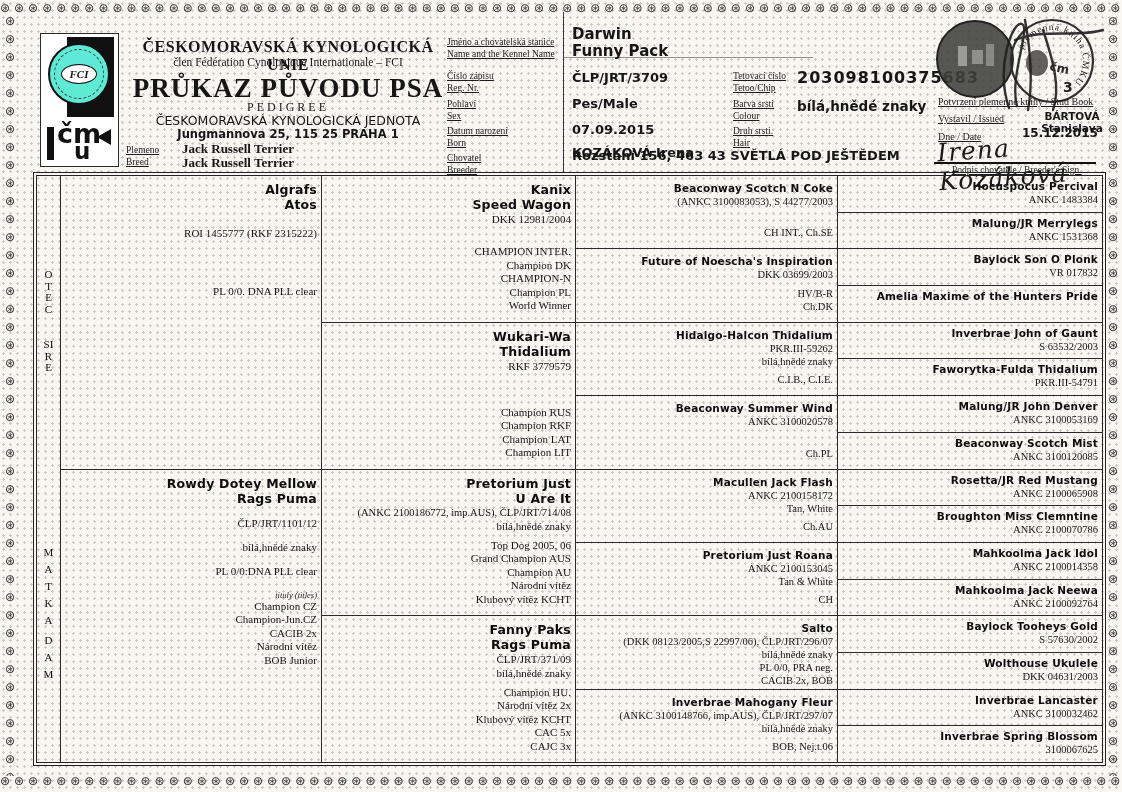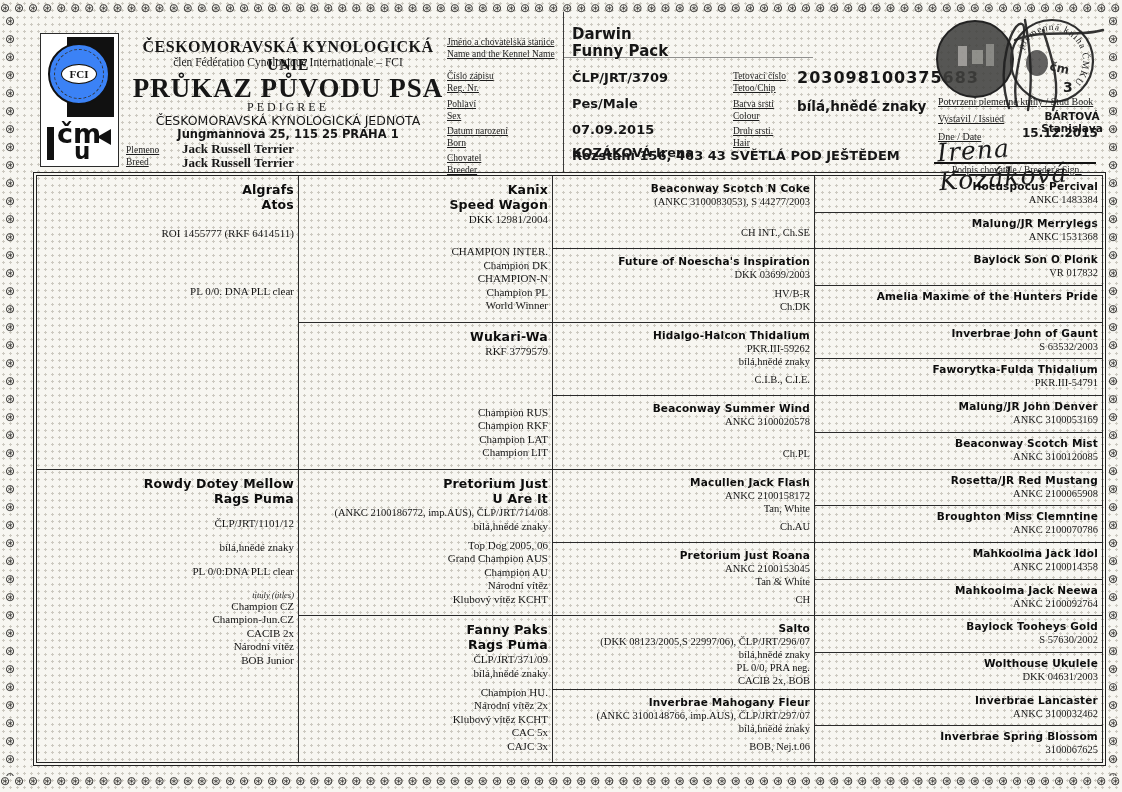--- a/index.html
+++ b/index.html
@@ -39,21 +39,21 @@
   .line{font-size:11px;line-height:13.5px;}
   .lines.s .line{font-size:10.5px;line-height:13px;}
   .titles{margin-top:auto;padding-bottom:5px;}
   .tituly{font-style:italic;font-size:8.5px;color:#222;}
   .mt10{margin-top:10px;} .mt12{margin-top:12px;} .mt14{margin-top:14px;} .mt44{margin-top:44px;}
   .vletters{position:absolute;left:5px;width:13px;word-break:break-all;font-size:11px;text-align:center;color:#111;}
   .vl-tight{line-height:11.5px;} .vl-loose{line-height:17px;}
   
   .logo{position:absolute;left:40px;top:33px;width:77px;height:132px;border:1.5px solid #2b2b2b;background:#fff;}
   .logo-black{position:absolute;left:26px;top:3px;width:47px;height:80px;background:#111;}
-  .fci-circle{position:absolute;left:7px;top:9px;width:58px;height:58px;border-radius:50%;background:#3b82f6;border:2px solid #111;}
+  .fci-circle{position:absolute;left:7px;top:9px;width:58px;height:58px;border-radius:50%;background:#5eead4;border:2px solid #111;font-style:italic;}
   .fci-ring{position:absolute;left:4px;top:4px;right:4px;bottom:4px;border-radius:50%;border:1.5px dashed #333;}
   .fci-oval{position:absolute;left:11px;top:19px;width:34px;height:18px;border:1.8px solid #111;border-radius:50%;
             font-family:"Liberation Serif",serif;font-weight:700;font-size:11px;text-align:center;line-height:18px;background:#fff;}
   .cmu-bar{position:absolute;left:6px;top:93px;width:7px;height:33px;background:#111;}
   .cmu-cm{position:absolute;left:16px;top:84px;font-family:"DejaVu Sans",sans-serif;font-weight:700;font-size:27px;color:#111;}
   .cmu-tri{position:absolute;left:56px;top:95px;width:0;height:0;border-top:8px solid transparent;border-bottom:8px solid transparent;border-right:14px solid #111;}
   .cmu-u{position:absolute;left:33px;top:104px;font-family:"DejaVu Sans",sans-serif;font-weight:700;font-size:23px;color:#111;}
   .hline{position:absolute;background:#3a3a3a;height:1px;}
   .vline{position:absolute;background:#3a3a3a;width:1px;}
   .sigline{position:absolute;left:934px;top:162px;width:162px;height:1.5px;background:#111;}
@@ -175,26 +175,32 @@
   <div class="abs lbl" style="left:938px;top:112px;font-size:10px;">Vystavil / Issued</div>
   <div class="abs bval" style="left:1022px;top:110px;font-size:10.5px;text-align:center;">BÁRTOVÁ Stanislava</div>
   <div class="abs lbl" style="left:938px;top:130px;font-size:10px;">Dne / Date</div>
   <div class="abs bval" style="left:1022px;top:126px;font-size:12px;">15.12.2015</div>
   <div class="signature">Irena Kozáková</div>
   <div class="sigline"></div>
   <div class="abs lbl" style="left:952px;top:164px;font-size:9.5px;">Podpis chovatele / Breeder's Sign.</div>
 
   <div class="ptable">
 
+    <div class="col col-labels">
+      <div class="vletters vl-tight" style="top:93px;">OTEC</div>
+      <div class="vletters vl-tight" style="top:163px;">SIRE</div>
+      <div class="vletters vl-loose" style="top:368px;">MATKA</div>
+      <div class="vletters vl-loose" style="top:456px;">DAM</div>
+    </div>
 
     <div class="col col-par">
       <div class="cell">
         <div class="pname">Algrafs</div>
         <div class="pname">Atos</div>
-        <div class="reg mt14">ROI 1455777 (RKF 6414511)</div>
+        <div class="reg mt14">ROI 1455777 (RKF 2315222)</div>
         <div class="reg mt44">PL 0/0. DNA PLL clear</div>
       </div>
       <div class="cell">
         <div class="pname">Rowdy Dotey Mellow</div>
         <div class="pname">Rags Puma</div>
         <div class="reg mt10">ČLP/JRT/1101/12</div>
         <div class="reg mt10">bílá,hnědé znaky</div>
         <div class="reg mt10">PL 0/0:DNA PLL clear</div>
         <div class="tituly mt12">tituly (titles)</div>
         <div class="lines">
@@ -215,20 +221,21 @@
         <div class="lines titles">
             <div class="line">CHAMPION INTER.</div>
             <div class="line">Champion DK</div>
             <div class="line">CHAMPION-N</div>
             <div class="line">Champion PL</div>
             <div class="line">World Winner</div>
           </div>
       </div>
       <div class="cell">
         <div class="pname">Wukari-Wa</div>
+        <div class="pname">Thidalium</div>
         <div class="reg">RKF 3779579</div>
         <div class="lines titles">
             <div class="line">Champion RUS</div>
             <div class="line">Champion RKF</div>
             <div class="line">Champion LAT</div>
             <div class="line">Champion LIT</div>
           </div>
       </div>
       <div class="cell">
         <div class="pname">Pretorium Just</div>

